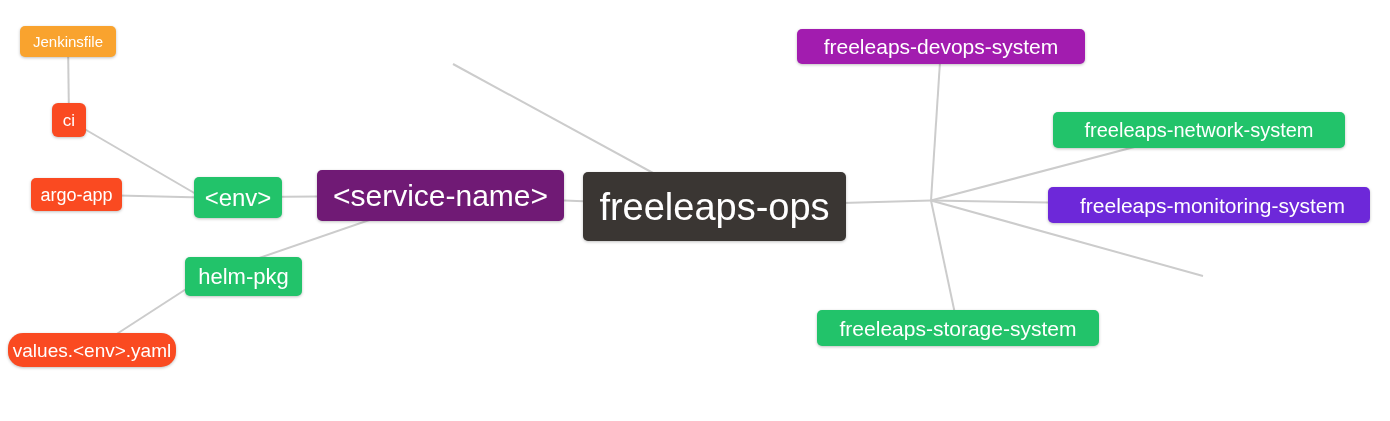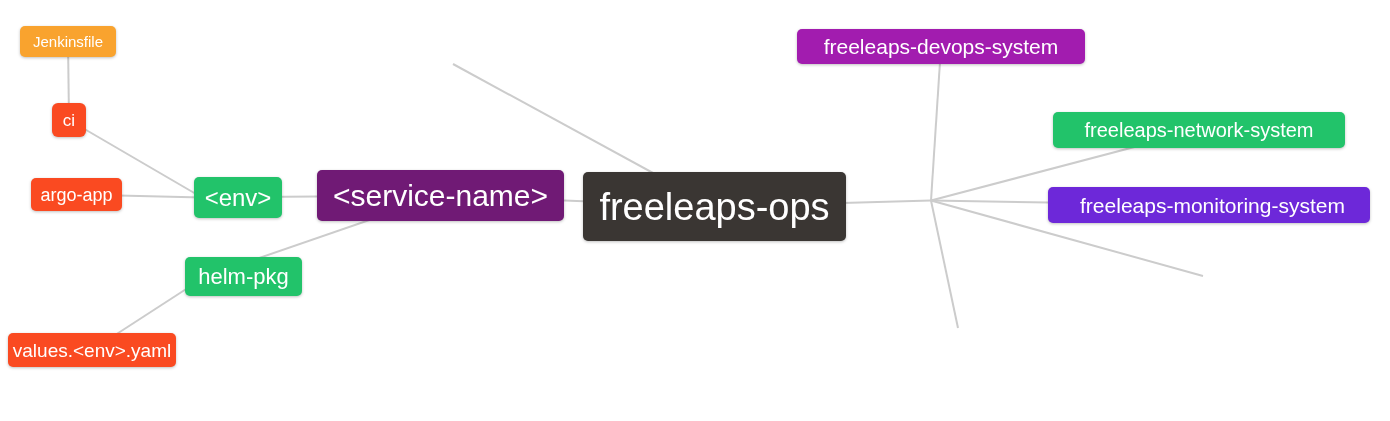--- a/index.html
+++ b/index.html
@@ -75,19 +75,20 @@
       <line x1="931" y1="200.5" x2="1209" y2="205" stroke="#cccccc" stroke-width="2"></line>
       <line x1="931" y1="200.5" x2="1203" y2="276" stroke="#cccccc" stroke-width="2"></line>
       <line x1="931" y1="200.5" x2="958" y2="328" stroke="#cccccc" stroke-width="2"></line>
     </svg>
 
   <div class="node n-jenkinsfile" style="background: rgb(249, 163, 46);">Jenkinsfile</div>
   <div class="node n-ci" style="background: rgb(250, 74, 33);">ci</div>
   <div class="node n-argo-app" style="background: rgb(250, 74, 33);">argo-app</div>
   <div class="node n-env" style="background: rgb(34, 195, 106);">&lt;env&gt;</div>
   <div class="node n-helm-pkg" style="background: rgb(34, 195, 106);">helm-pkg</div>
-  <div class="node n-values-env-yaml" style="background: rgb(250, 74, 33);">values.&lt;env&gt;.yaml</div>
+  <div class="node n-values-env-yaml" style="background: rgb(250, 74, 33); border-radius: 15px;">values.&lt;env&gt;.yaml</div>
   <div class="node n-service-name" style="background: #701a75;">&lt;service-name&gt;</div>
   <div class="node n-freeleaps-ops" style="background: rgb(58, 54, 51);">freeleaps-ops</div>
   <div class="node n-freeleaps-devops-system" style="background: #a21caf;">freeleaps-devops-system</div>
   <div class="node n-freeleaps-network-system" style="background: rgb(34, 195, 106);">freeleaps-network-system</div>
   <div class="node n-freeleaps-monitoring-system" style="background: #6d28d9; padding-left: 7px;">freeleaps-monitoring-system</div>
+  <div class="node n-freeleaps-storage-system" style="background: rgb(34, 195, 106);">freeleaps-storage-system</div>
 </div>
 
 </body></html>

